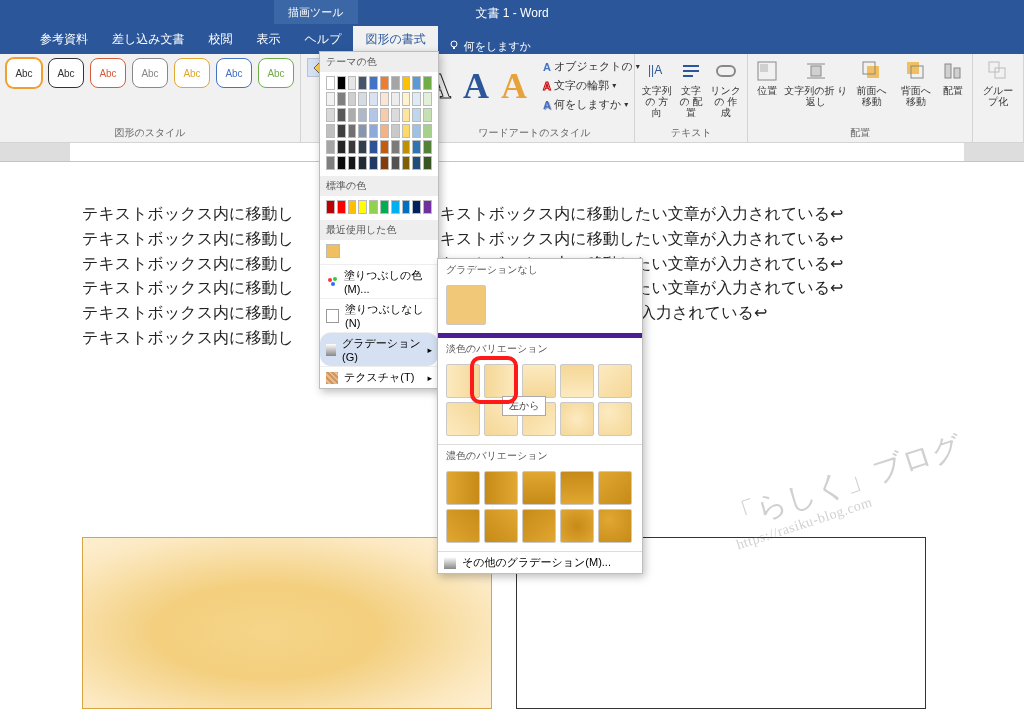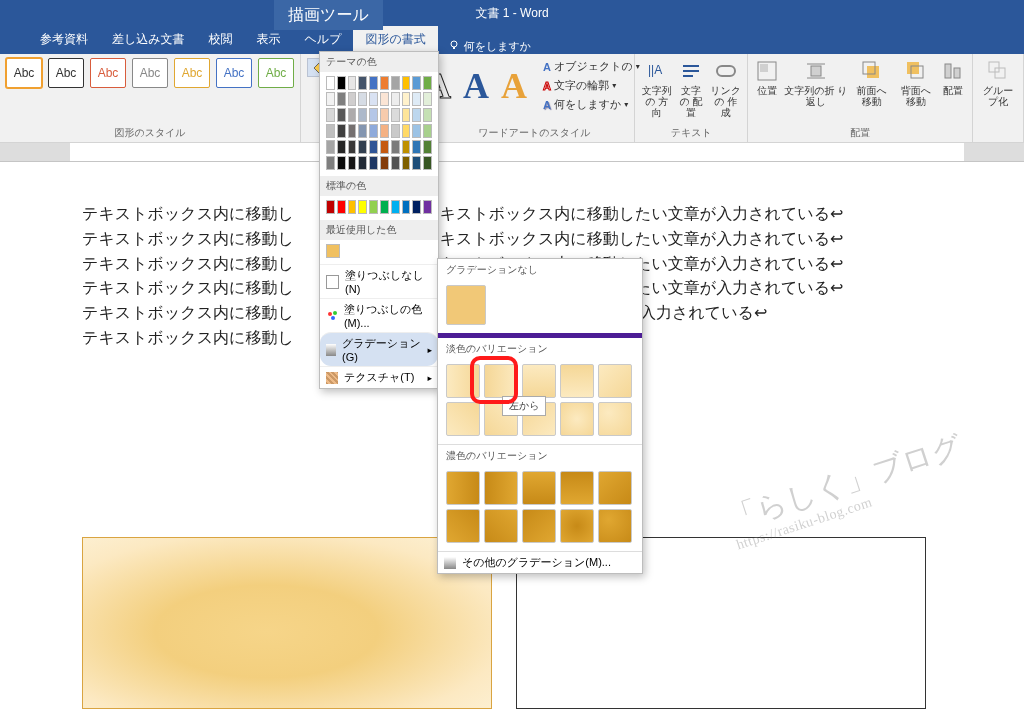--- a/index.html
+++ b/index.html
@@ -1,28 +1,28 @@
 <!DOCTYPE html>
 <html><head>
 <meta charset="utf-8">
 <style>
 body{margin:0;font-family:"Yu Gothic UI","Meiryo",sans-serif;font-size:11px;background:#e6e6e6;overflow:hidden;}
 .titlebar{background:#2b579a;height:26px;display:flex;align-items:center;position:relative;}
-.tool-tab{background:#3b67a6;color:#fff;padding:5px 14px 4px;font-size:16px;position:absolute;left:274px;top:0;}
+.tool-tab{background:#3b67a6;color:#fff;padding:5px 14px 4px;font-size:11px;position:absolute;left:274px;top:0;}
 .title-text{color:#fff;position:absolute;left:50%;transform:translateX(-50%);font-size:12px;}
 .menutabs{background:#2b579a;height:28px;display:flex;align-items:flex-end;padding-left:28px;}
 .mtab{color:#fff;padding:6px 12px;font-size:12px;cursor:pointer;}
 .mtab.active{background:#f1f1f1;color:#2b579a;}
 .tellme{display:flex;align-items:flex-start;color:#fff;margin-left:10px;font-size:11px;}
 .tellme svg{margin-right:4px;}
 .ribbon{background:#f1f1f1;height:88px;border-bottom:1px solid #d4d4d4;display:flex;position:relative;}
 .group{border-right:1px solid #d4d4d4;display:flex;flex-direction:column;justify-content:space-between;align-items:center;padding:4px 6px 2px;}
 .glabel{color:#666;font-size:10px;margin-top:2px;}
 .abc-row{display:flex;gap:6px;align-items:flex-start;}
-.abc{width:34px;height:28px;border:1px solid #c8c8c8;border-radius:2px;display:flex;align-items:center;justify-content:center;background:#fff;font-size:12px;color:#333;}
+.abc{width:34px;height:28px;border:1px solid #c8c8c8;border-radius:8px;display:flex;align-items:center;justify-content:center;background:#fff;font-size:10px;color:#333;}
 .abc.sel{border-color:#f0a030;box-shadow:0 0 0 1px #f0a030;}
 .bigA{font-family:"Times New Roman",serif;font-size:36px;font-weight:bold;}
 .A1{color:#222;-webkit-text-stroke:1px #222;color:transparent;}
 .A2{color:#2b579a;}
 .A3{color:#e8a23a;}
 .mini-item{display:flex;align-items:center;font-size:11px;color:#333;padding:1px 4px;white-space:nowrap;}
 .mini-item .tri{margin-left:3px;font-size:8px;}
 .rb-col{display:flex;flex-direction:column;align-items:center;justify-content:flex-start;gap:1px;}
 .rb-icon{width:26px;height:26px;display:flex;align-items:center;justify-content:center;}
 .rb-label{font-size:10px;color:#333;text-align:center;line-height:1.1;}
@@ -354,30 +354,30 @@
         <div class="sw" style="background: rgb(112, 48, 160);"></div>
       </div>
     </div>
   <div class="dd-header">最近使用した色</div>
   <div class="dd-colors" id="recent-colors">
       <div class="color-row">
         <div class="sw" style="background: rgb(240, 192, 96);"></div>
       </div>
     </div>
   <div class="dd-item">
-      <span style="width:12px;height:12px;border:1px solid #999;"></span>
-      <span>塗りつぶしなし(N)</span>
-    </div>
-  <div class="dd-item">
       <svg width="14" height="14">
         <circle cx="4" cy="5" r="2" fill="#f33"></circle>
         <circle cx="9" cy="4" r="2" fill="#3c3"></circle>
         <circle cx="7" cy="9" r="2" fill="#36f"></circle>
       </svg>
       <span>塗りつぶしの色(M)...</span>
+    </div>
+  <div class="dd-item">
+      <span style="width:12px;height:12px;border:1px solid #999;"></span>
+      <span>塗りつぶしなし(N)</span>
     </div>
   <div class="dd-item hl">
       <span style="width:12px;height:12px;background:linear-gradient(#fff,#888);"></span>
       <span>グラデーション(G)</span>
       <span class="ar">▸</span>
     </div>
   <div class="dd-item">
       <span style="width:12px;height:12px;background:repeating-linear-gradient(45deg,#c96,#c96 2px,#eb8 2px,#eb8 4px);"></span>
       <span>テクスチャ(T)</span>
       <span class="ar">▸</span>

